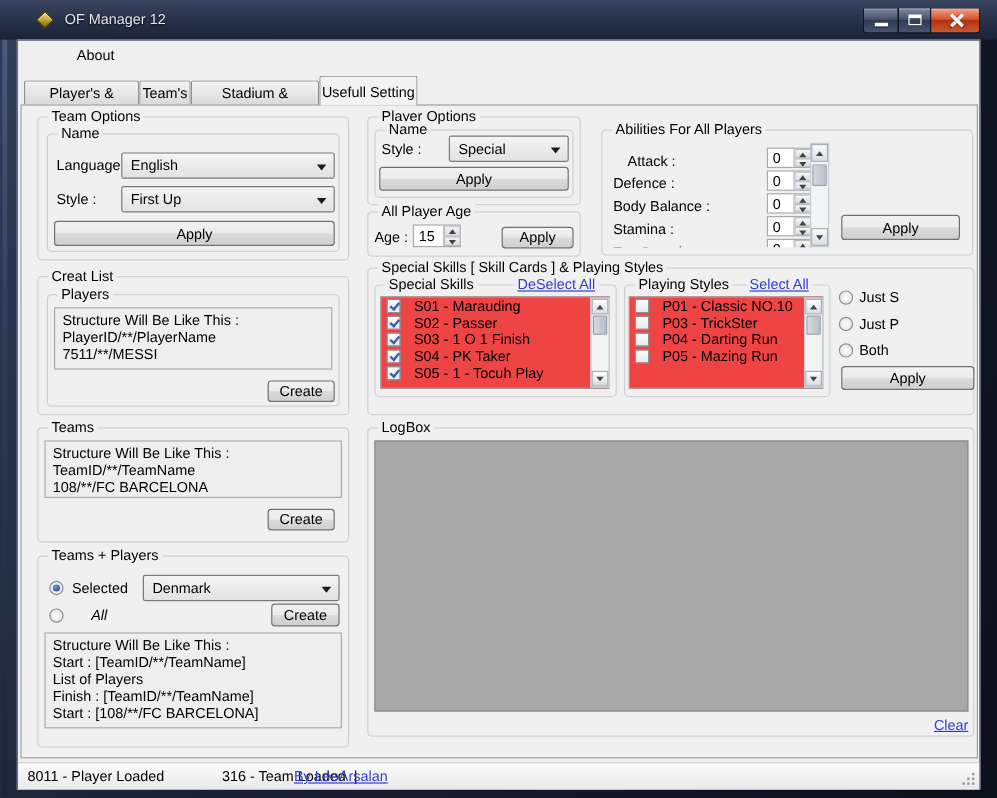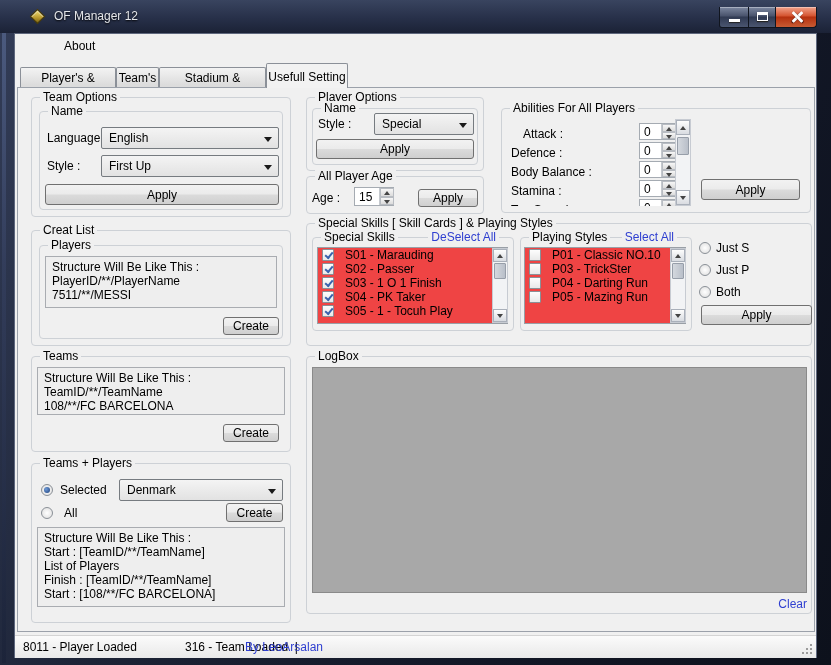--- a/index.html
+++ b/index.html
@@ -79,21 +79,21 @@
   .vsb { position:absolute; width:16px; background:#f2f3f5; border:1px solid #c7cbd2; }
   .vsb .sbb { position:absolute; left:0; width:14px; height:15px; background:linear-gradient(180deg,#fdfdfd,#d9dce1); border:1px solid #aab0ba; }
   .vsb .sbb i { position:absolute; left:3px; top:5px; }
   .vsb .thumb { position:absolute; left:1px; width:12px; background:linear-gradient(90deg,#d4d8de,#b9bfc9); border:1px solid #979ea9; border-radius:1px; }
 
   .listbox { position:absolute; border:1px solid #999fa6; background:#ef4444; overflow:hidden; }
   .lrow { position:relative; height:14px; }
   .lrow .cb { left:4px; top:1px; }
   .lrow .ltext { position:absolute; left:27px; top:0; font-size:12px; white-space:nowrap; }
 
-  .link { color:#2f3fd0; font-size:12px; cursor:pointer; white-space:nowrap; }
+  .link { color:#2f3fd0; text-decoration:underline; font-size:12px; cursor:pointer; white-space:nowrap; }
   .lbl { position:absolute; font-size:12px; white-space:nowrap; }
 
   .logarea { position:absolute; background:#a8a8a8; border:1px solid #8a8a8a; }
 
   .statusbar { position:absolute; left:0; top:601px; width:801px; height:23px; background:linear-gradient(180deg,#fbfbfb,#e9e9e9); border-top:1px solid #d4d4d4; }
   .grip { position:absolute; right:4px; bottom:4px; width:2px; height:2px; background:#9b9b9b;
           box-shadow:-8px 0 #9b9b9b, -4px 0 #9b9b9b, 0 -4px #9b9b9b, -4px -4px #9b9b9b, 0 -8px #9b9b9b; }
 </style>
 </head>
 <body>
@@ -175,21 +175,21 @@
   </div>
   <span class="radio checked" style="left:26px;top:450px;"></span>
   <span class="lbl" style="left:45px;top:449px;">Selected</span>
   <div class="combo" style="left:104px;top:445px;width:164px;text-align:center;">
     <span class="ctext">Denmark</span>
     <span class="cbtn">
         <i class="tri-dn"></i>
       </span>
   </div>
   <span class="radio" style="left:26px;top:473px;"></span>
-  <span class="lbl" style="left:49px;top:472px;">All</span>
+  <span class="lbl" style="left:61px;top:472px;font-style:italic;">All</span>
   <div class="btn" style="left:211px;top:469px;width:57px;height:19px;line-height:18px;">Create</div>
   <div class="tbox" style="left:22px;top:493px;width:248px;height:80px;">
     <div>Structure Will Be Like This :</div>
     <div>Start : [TeamID/**/TeamName]</div>
     <div>List of Players</div>
     <div>Finish : [TeamID/**/TeamName]</div>
     <div>Start : [108/**/FC BARCELONA]</div>
   </div>
 
   <div class="gbox" style="left:291px;top:63px;width:178px;height:74px;">
@@ -204,21 +204,21 @@
     <span class="cbtn">
         <i class="tri-dn"></i>
       </span>
   </div>
   <div class="btn" style="left:301px;top:105px;width:158px;height:20px;line-height:19px;">Apply</div>
 
   <div class="gbox" style="left:291px;top:142px;width:178px;height:38px;">
     <span class="gt">All Player Age</span>
   </div>
   <span class="lbl" style="left:297px;top:157px;">Age :</span>
-  <div class="nud" style="left:339px;top:153px;width:40px;height:19px;">
+  <div class="nud" style="left:329px;top:153px;width:40px;height:19px;">
     <span class="nval">15</span>
     <span class="spins">
       <span class="sp up">
           <i class="tri-up-s"></i>
         </span>
       <span class="sp dn">
           <i class="tri-dn-s"></i>
         </span>
     </span>
   </div>

